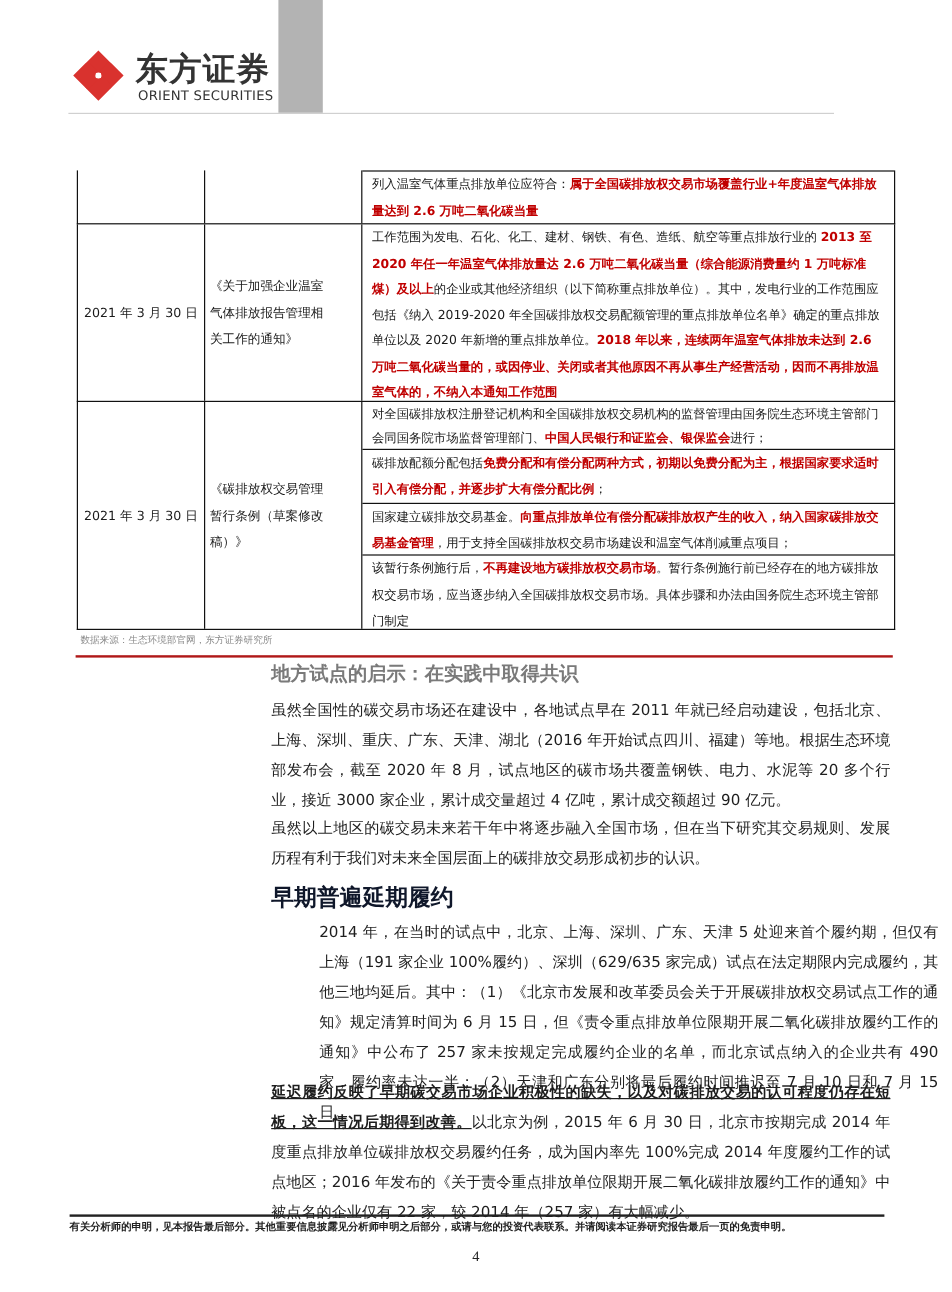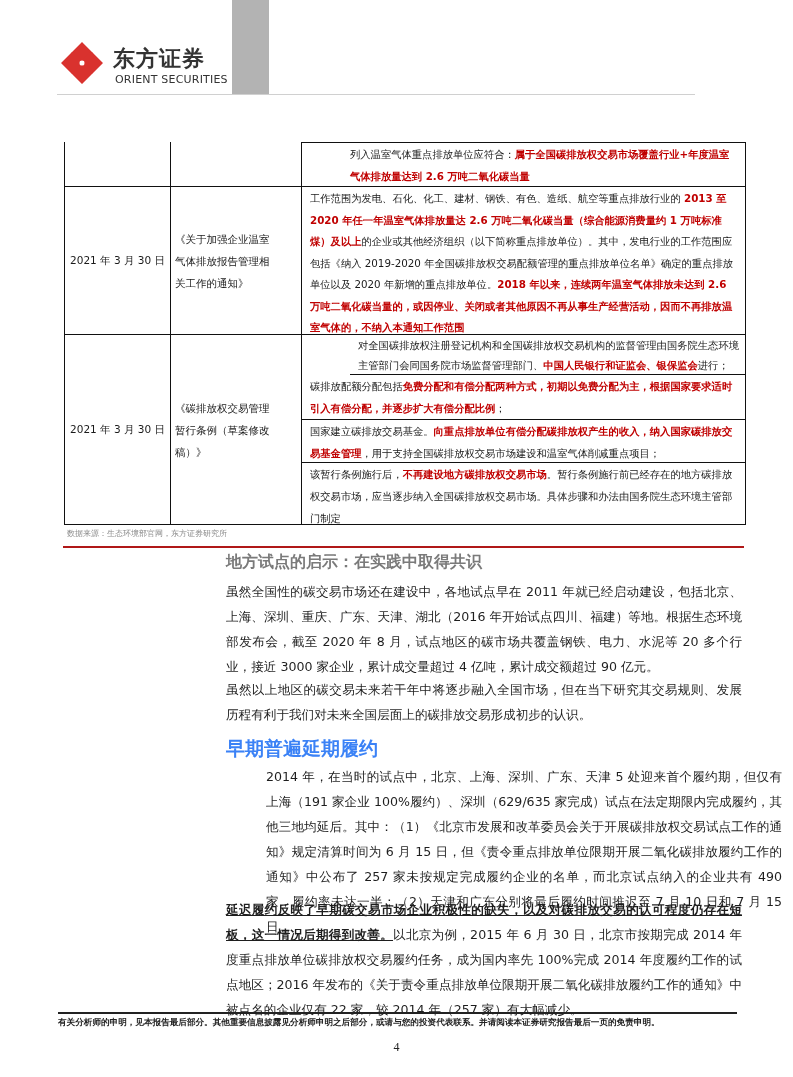--- a/index.html
+++ b/index.html
@@ -1,21 +1,21 @@
 <!DOCTYPE html>
 <html><head>
 <meta charset="utf-8">
 <style>
   html, body { margin: 0; padding: 0; background: #ffffff; }
   body { width: 793px; height: 1077px; position: relative; overflow: hidden;
          font-family: "DejaVu Sans", "Liberation Sans", sans-serif; color: #1a1a1a; }
 
   
   .logo { position: absolute; left: 59px; top: 40px; width: 46px; height: 46px; }
-  .logo-cn { position: absolute; left: 113px; top: 44px; font-size: 22px; font-weight: bold;
+  .logo-cn { position: absolute; left: 113px; top: 44px; font-size: 27px; font-weight: bold;
              color: #333333; letter-spacing: 1px; line-height: 30px; white-space: nowrap; }
   .logo-en { position: absolute; left: 115px; top: 74px; font-size: 11px; font-weight: normal;
              color: #333333; letter-spacing: 0.2px; line-height: 11px; white-space: nowrap; }
   .header-bar { position: absolute; left: 232px; top: 0; width: 37px; height: 94px; background: #b3b3b3; }
   .header-line { position: absolute; left: 57px; top: 94px; width: 638px; height: 1px; background: #d0d0d0; }
 
   
   .tbl { position: absolute; left: 64px; top: 142px; width: 682px; }
   .tbl-row { position: relative; border-left: 1.5px solid #111; border-right: 1.5px solid #111;
              border-bottom: 1.5px solid #111; display: flex; }
@@ -29,21 +29,21 @@
   .sub:last-child { border-bottom: none; }
   .red { color: #c00000; font-weight: bold; }
   .topline { border-top: 1.5px solid #111; }
 
   .source { position: absolute; left: 67px; top: 528px; font-size: 8px; color: #8a8a8a; }
   .red-rule { position: absolute; left: 63px; top: 546px; width: 681px; height: 1.5px; background: #b01818; }
 
   
   .h2 { position: absolute; left: 226px; font-size: 16px; font-weight: bold; color: #7a7a7a;
         line-height: 26px; white-space: nowrap; }
-  .h3 { position: absolute; left: 226px; font-size: 19px; font-weight: bold; color: #3b82f6;
+  .h3 { position: absolute; left: 226px; font-size: 19px; font-weight: bold; color: #0f172a;
         line-height: 24px; white-space: nowrap; }
   .para { position: absolute; left: 226px; width: 516px; font-size: 12.6px; line-height: 25px;
           text-align: justify; color: #1e1e1e; }
   .ul-bold { font-weight: bold; text-decoration: underline; }
 
   
   .footer-line { position: absolute; left: 58px; top: 1012px; width: 679px; height: 1.5px; background: #222; }
   .footer-text { position: absolute; left: 58px; top: 1017px; font-size: 8.6px; font-weight: bold;
                  color: #222; white-space: nowrap; }
   .page-num { position: absolute; left: 0; width: 793px; top: 1040px; text-align: center;
@@ -63,41 +63,41 @@
 <div class="logo-cn">东方证券</div>
 <div class="logo-en">ORIENT SECURITIES</div>
 <div class="header-bar"></div>
 <div class="header-line"></div>
 
 <div class="tbl">
   <div class="tbl-row" style="height:44px;">
     <div class="c1"></div>
     <div class="c2"></div>
     <div class="c3 topline">
-      <div class="sub" style="padding-top:0px;margin-left:40px;">
+      <div class="sub" style="padding-top:0px;">
         <span>列入温室气体重点排放单位应符合：</span><span class="red">属于全国碳排放权交易市场覆盖行业+年度温室气体排放量达到 2.6 万吨二氧化碳当量</span>
       </div>
     </div>
   </div>
 
   <div class="tbl-row" style="height:147px;">
     <div class="c1">2021 年 3 月 30 日</div>
     <div class="c2">《关于加强企业温室气体排放报告管理相关工作的通知》</div>
     <div class="c3">
       <div class="sub" style="line-height:21.5px; padding-top:1px;">
         <span>工作范围为发电、石化、化工、建材、钢铁、有色、造纸、航空等重点排放行业的 </span><span class="red">2013 至 2020 年任一年温室气体排放量达 2.6 万吨二氧化碳当量（综合能源消费量约 1 万吨标准煤）及以上</span><span>的企业或其他经济组织（以下简称重点排放单位）。其中，发电行业的工作范围应包括《纳入 2019-2020 年全国碳排放权交易配额管理的重点排放单位名单》确定的重点排放单位以及 2020 年新增的重点排放单位。</span><span class="red">2018 年以来，连续两年温室气体排放未达到 2.6 万吨二氧化碳当量的，或因停业、关闭或者其他原因不再从事生产经营活动，因而不再排放温室气体的，不纳入本通知工作范围</span>
       </div>
     </div>
   </div>
 
   <div class="tbl-row" style="height:189px;">
     <div class="c1">2021 年 3 月 30 日</div>
     <div class="c2">《碳排放权交易管理暂行条例（草案修改稿）》</div>
     <div class="c3">
-      <div class="sub" style="height:40px; line-height:20px;margin-left:48px;">
+      <div class="sub" style="height:40px; line-height:20px;">
         <span>对全国碳排放权注册登记机构和全国碳排放权交易机构的监督管理由国务院生态环境主管部门会同国务院市场监督管理部门、</span><span class="red">中国人民银行和证监会、银保监会</span><span>进行；</span>
       </div>
       <div class="sub" style="height:45px;">
         <span>碳排放配额分配包括</span><span class="red">免费分配和有偿分配两种方式，初期以免费分配为主，根据国家要求适时引入有偿分配，并逐步扩大有偿分配比例</span><span>；</span>
       </div>
       <div class="sub" style="height:43px;">
         <span>国家建立碳排放交易基金。</span><span class="red">向重点排放单位有偿分配碳排放权产生的收入，纳入国家碳排放交易基金管理</span><span>，用于支持全国碳排放权交易市场建设和温室气体削减重点项目；</span>
       </div>
       <div class="sub" style="flex:1;">
         <span>该暂行条例施行后，</span><span class="red">不再建设地方碳排放权交易市场</span><span>。暂行条例施行前已经存在的地方碳排放权交易市场，应当逐步纳入全国碳排放权交易市场。具体步骤和办法由国务院生态环境主管部门制定</span>

